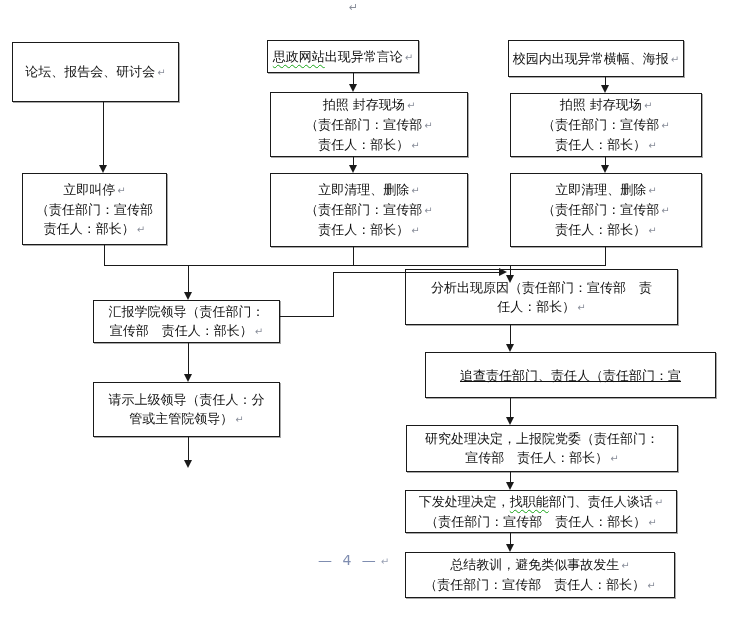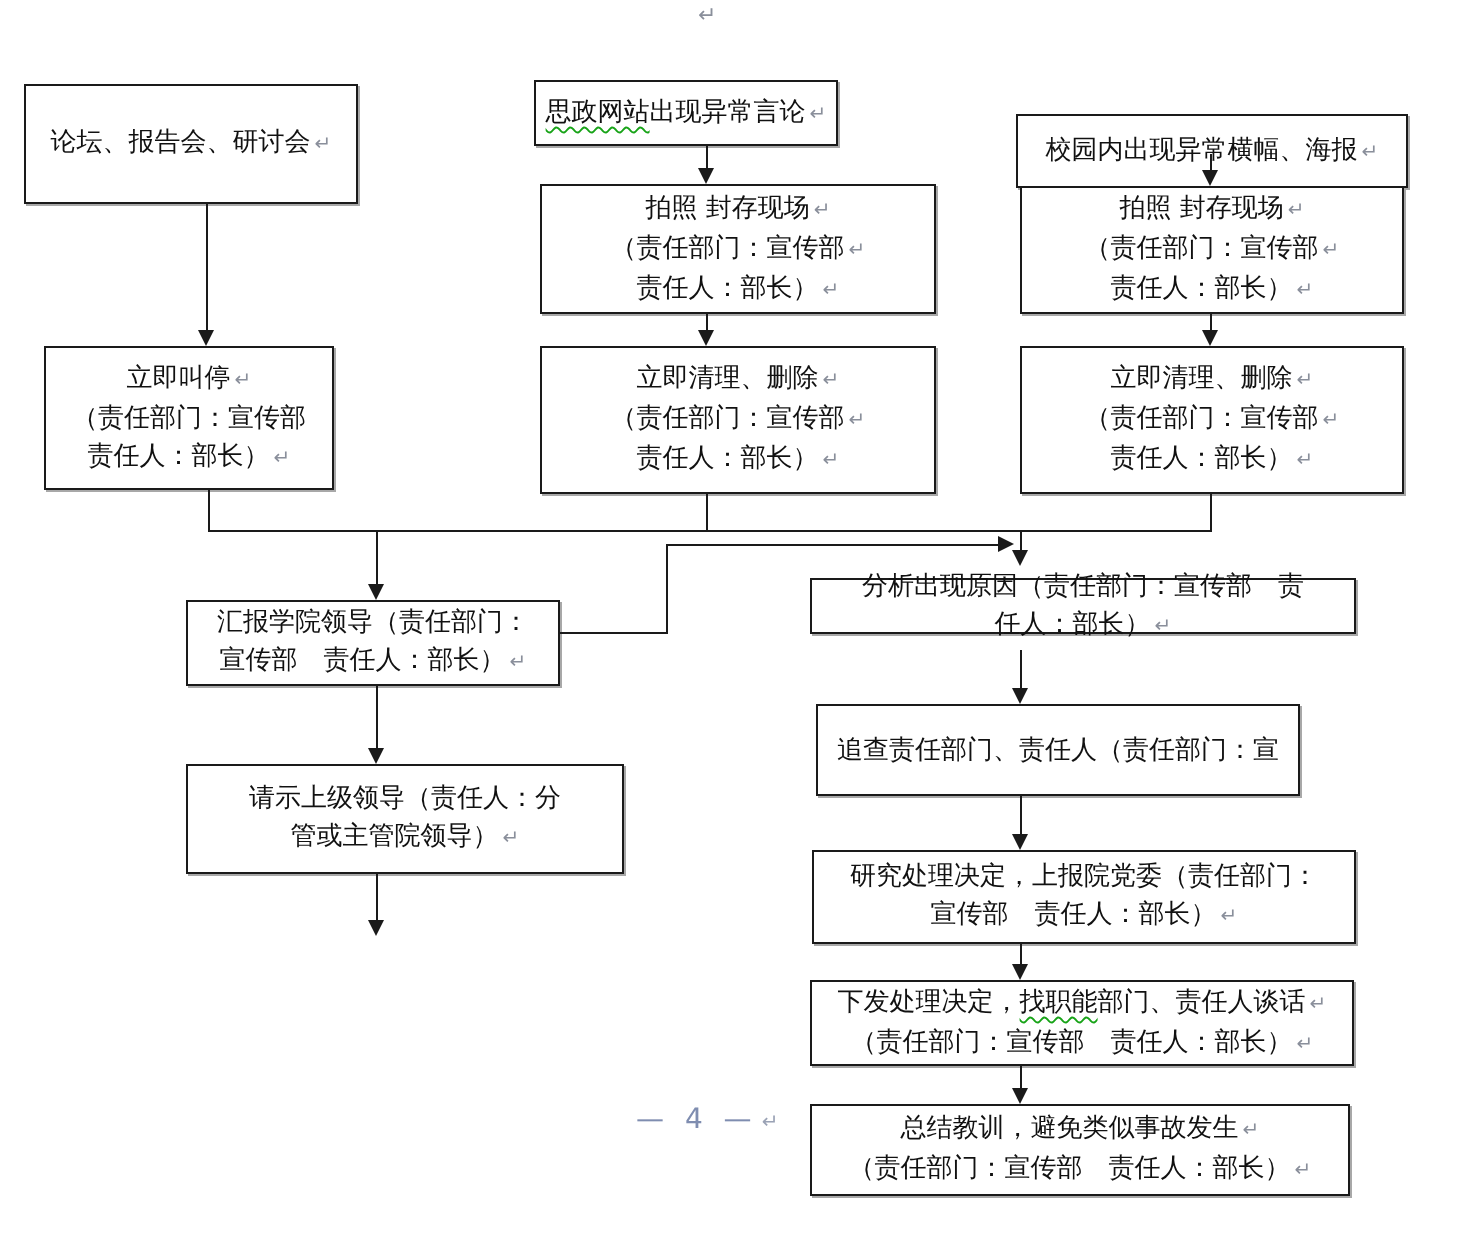--- a/index.html
+++ b/index.html
@@ -49,21 +49,21 @@
   <span class="top-mark">↵</span>
 
   <div class="box lh26" style="left:12px; top:42px; width:167px; height:60px;">
     <div class="ln"><span>论坛、报告会、研讨会</span><span class="ret">↵</span></div>
   </div>
 
   <div class="box" style="left:267px; top:40px; width:152px; height:33px;">
     <div class="ln"><span class="sq">思政网站</span><span>出现异常言论</span><span class="ret">↵</span></div>
   </div>
 
-  <div class="box" style="left:508px; top:57px; width:196px; height:37px;">
+  <div class="box" style="left:508px; top:40px; width:176px; height:37px;">
     <div class="ln"><span>校园内出现异常横幅、海报</span><span class="ret">↵</span></div>
   </div>
 
   <div class="box" style="left:270px; top:92px; width:198px; height:65px;">
     <div class="ln"><span>拍照 封存现场</span><span class="ret">↵</span></div>
     <div class="ln"><span>（责任部门：宣传部</span><span class="ret">↵</span></div>
     <div class="ln"><span>责任人：部长）</span><span class="ret">↵</span></div>
   </div>
 
   <div class="box" style="left:510px; top:93px; width:192px; height:64px;">
@@ -88,32 +88,32 @@
     <div class="ln"><span>立即清理、删除</span><span class="ret">↵</span></div>
     <div class="ln"><span>（责任部门：宣传部</span><span class="ret">↵</span></div>
     <div class="ln"><span>责任人：部长）</span><span class="ret">↵</span></div>
   </div>
 
   <div class="box" style="left:93px; top:300px; width:187px; height:43px;">
     <div class="ln"><span>汇报学院领导（责任部门：</span></div>
     <div class="ln"><span>宣传部　责任人：部长）</span><span class="ret">↵</span></div>
   </div>
 
-  <div class="box" style="left:93px; top:382px; width:219px; height:55px;">
+  <div class="box" style="left:93px; top:382px; width:187px; height:55px;">
     <div class="ln"><span>请示上级领导（责任人：分</span></div>
     <div class="ln"><span>管或主管院领导）</span><span class="ret">↵</span></div>
   </div>
 
 
-  <div class="box" style="left:405px; top:289px; width:273px; height:28px;">
+  <div class="box" style="left:405px; top:269px; width:273px; height:56px;">
     <div class="ln"><span>分析出现原因（责任部门：宣传部　责</span></div>
     <div class="ln"><span>任人：部长）</span><span class="ret">↵</span></div>
   </div>
 
-  <div class="box" style="left:408px; top:352px; width:242px; height:46px;">
+  <div class="box" style="left:425px; top:352px; width:291px; height:46px;text-decoration:underline;">
     <div class="ln"><span>追查责任部门、责任人（责任部门：宣</span></div>
   </div>
 
   <div class="box" style="left:406px; top:425px; width:272px; height:47px;">
     <div class="ln"><span>研究处理决定，上报院党委（责任部门：</span></div>
     <div class="ln"><span>宣传部　责任人：部长）</span><span class="ret">↵</span></div>
   </div>
 
   <div class="box" style="left:405px; top:490px; width:272px; height:43px;">
     <div class="ln"><span>下发处理决定，</span><span class="sq">找职能</span><span>部门、责任人谈话</span><span class="ret">↵</span></div>

